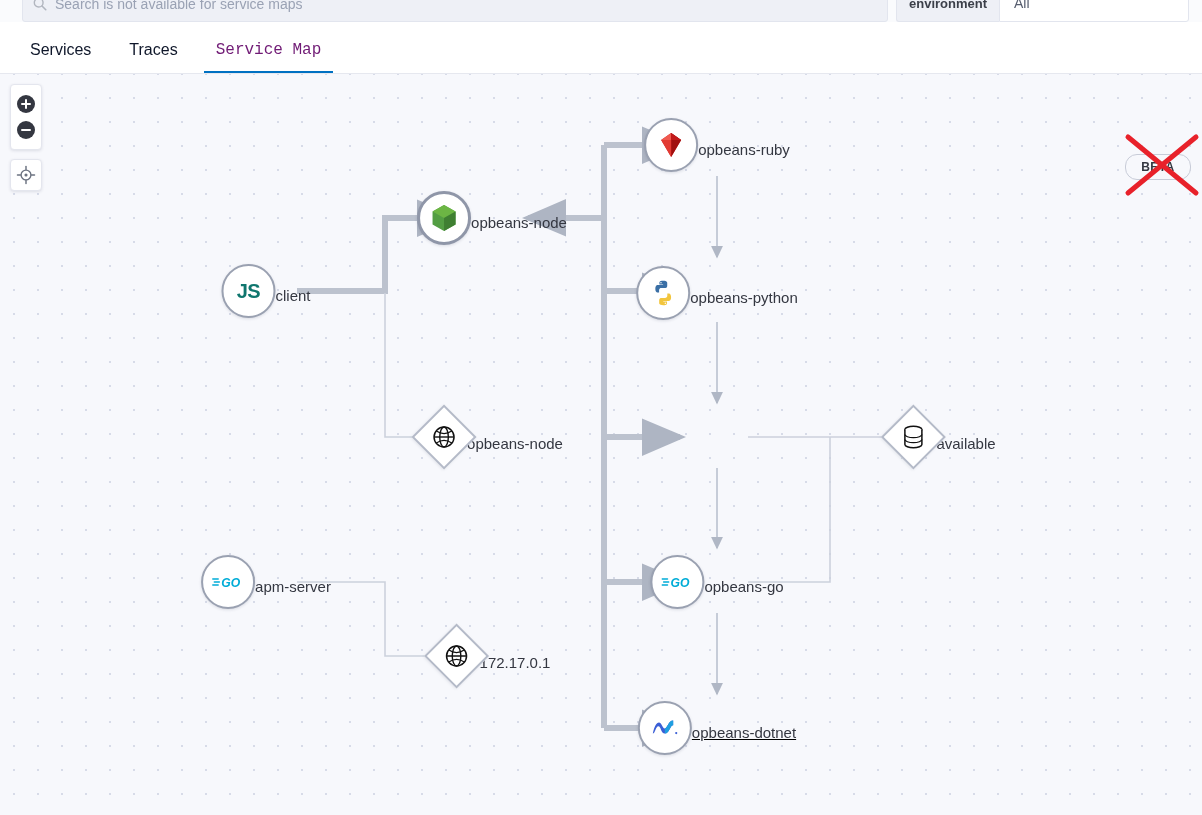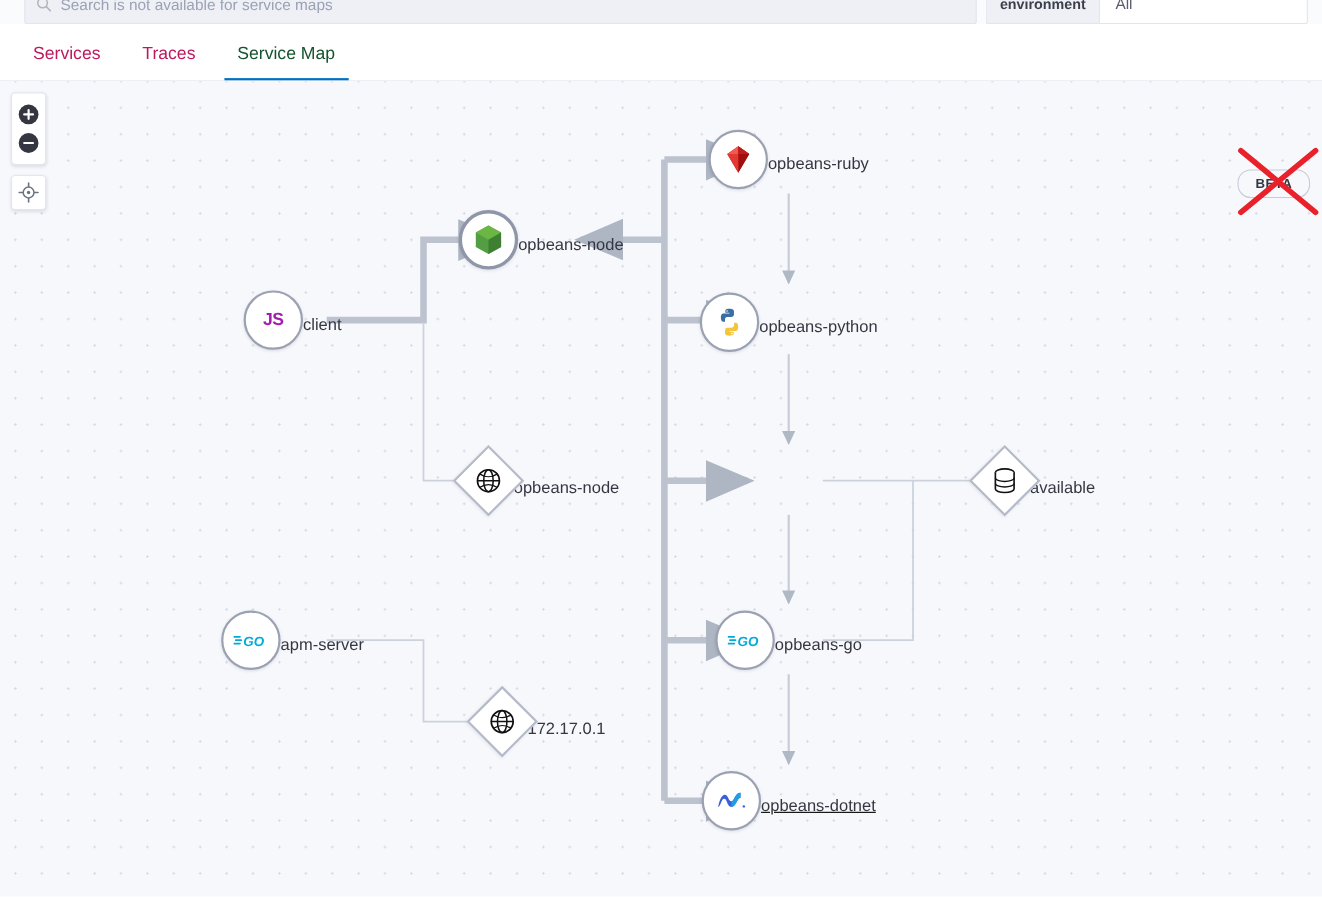--- a/index.html
+++ b/index.html
@@ -29,24 +29,24 @@
   .env-value{
     background:#ffffff;border:1px solid #e2e5ee;border-radius:0 3px 3px 0;
     display:flex;align-items:center;padding:0 14px;min-width:190px;font-size:14px;color:#565d6e;
     box-sizing:border-box;
   }
 
   
   .tabs{position:absolute;left:0;top:22px;width:1202px;height:52px;background:#fff;
         border-bottom:1px solid #e6e8ef;display:flex;align-items:flex-end;padding-left:30px;box-sizing:border-box;}
   .tab{
-    position:relative;font-size:16px;color:#be185d;padding:0 0 15px 0;margin-right:38px;
+    position:relative;font-size:16px;color:#0f172a;padding:0 0 15px 0;margin-right:38px;
     cursor:pointer;line-height:1;
   }
-  .tab.active{color:#14532d;font-weight:normal;}
+  .tab.active{color:#701a75;font-weight:normal;font-family:Liberation Mono, monospace;}
   .tab.active::after{content:"";position:absolute;left:-12px;right:-12px;bottom:0;height:2px;background:#0071c2;}
 
   
   .canvas{
     position:absolute;left:0;top:74px;width:1202px;height:741px;
     background-color:#f7f8fc;
     background-image:radial-gradient(#d7dbe8 1.1px, transparent 1.2px);
     background-size:24px 24px;background-position:2px 12px;
     overflow:hidden;
   }
@@ -89,21 +89,21 @@
   .shape-circle.thin{border-width:2px;border-color:#9aa1b1;}
   .shape-diamond{
     width:46px;height:46px;background:#fff;border:2px solid #b4bac8;
     transform:rotate(45deg);display:flex;align-items:center;justify-content:center;
     box-shadow:0 1px 3px rgba(40,50,80,.10);box-sizing:border-box;
   }
   .diamond-inner{transform:rotate(-45deg);display:flex;align-items:center;justify-content:center;}
   .node-label{
     margin-top:9px;font-size:15px;color:#343741;white-space:nowrap;line-height:1;
   }
-  .js-text{font-size:16px;font-weight:bold;color:#a21caf;letter-spacing:-.5px;}
+  .js-text{font-size:20px;font-weight:bold;color:#0f766e;letter-spacing:-.5px;}
 </style>
 </head>
 <body>
 
 <div id="app">
 
   <div class="topbar">
     <div class="search-box">
       <svg class="search-icon" viewBox="0 0 16 16">
         <circle cx="6.5" cy="6.5" r="5" fill="none" stroke="#69707d" stroke-width="1.6"></circle>

